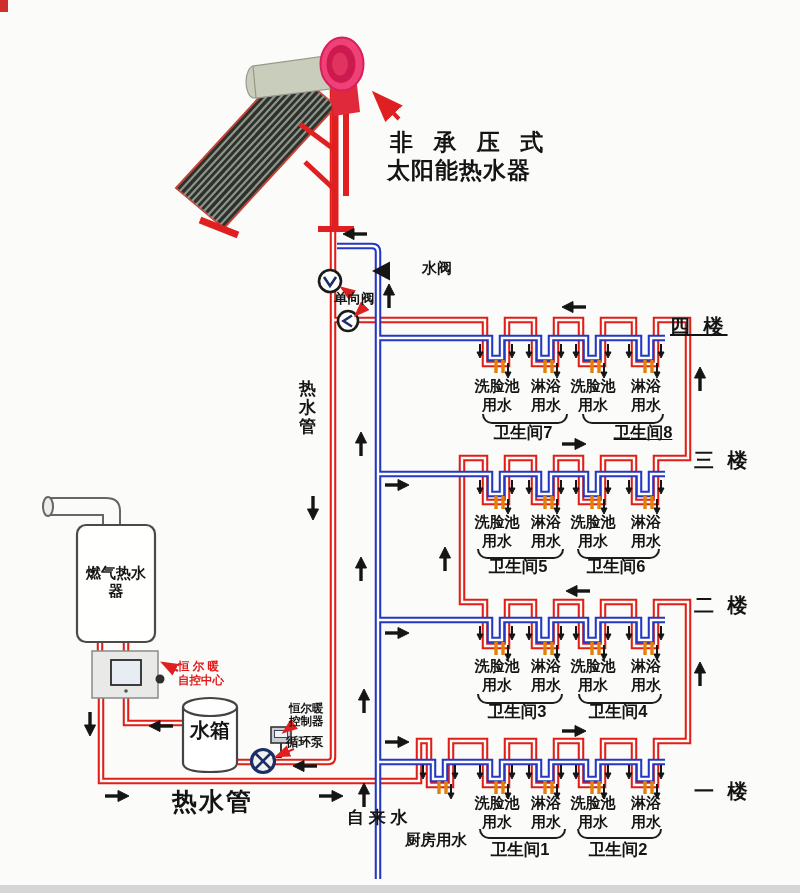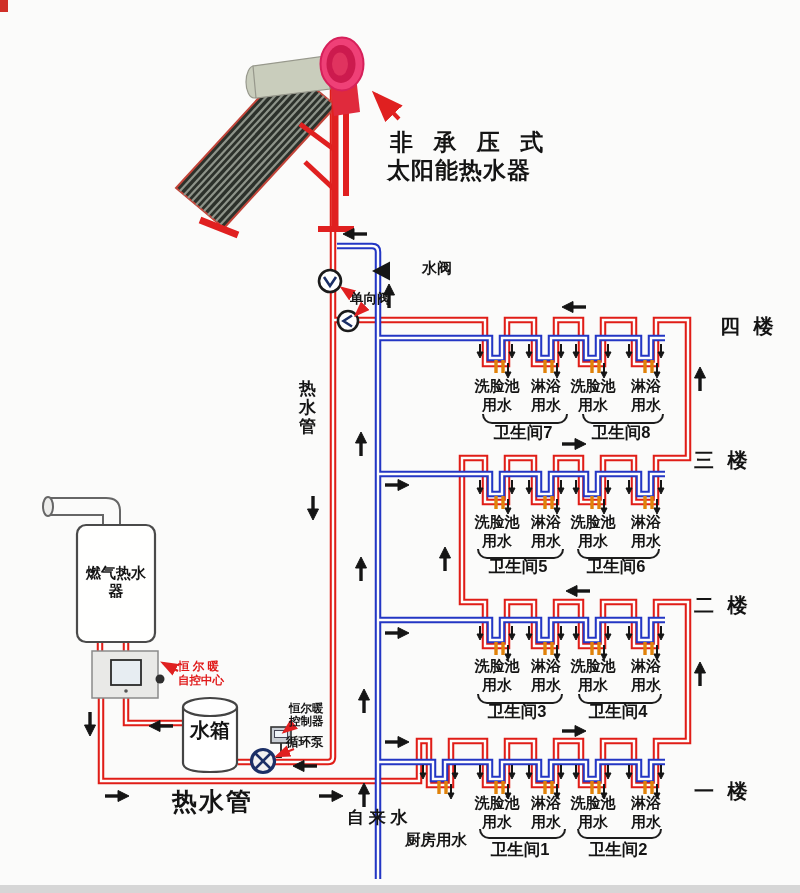--- a/index.html
+++ b/index.html
@@ -213,53 +213,53 @@
     <line x1="178" y1="671" x2="163" y2="663" stroke-width="2.2" marker-end="url(#mR)"></line>
     <line x1="293" y1="725" x2="284" y2="732" stroke-width="2" marker-end="url(#mR)"></line>
     <line x1="294" y1="749" x2="277" y2="756" stroke-width="2" marker-end="url(#mR)"></line>
   </g>
 </svg>
 
 <div class="t" style="left:387px;top:157px;font-size:23px;letter-spacing:1px;">太阳能热水器</div>
 <div class="t" style="left:390px;top:129px;font-size:23px;letter-spacing:7px;">非 承 压 式</div>
 
 <div class="t" style="left:394px;top:259px;font-size:15px;margin-left:28px;">水阀</div>
-<div class="t" style="left:350px;top:291px;font-size:13.5px;">单向阀</div>
+<div class="t" style="left:334px;top:291px;font-size:13.5px;">单向阀</div>
 <div class="t" style="left:299px;top:379px;font-size:17px;line-height:19px;">热
 水
 管</div>
 
 <div class="t ctr" style="left:79px;top:564px;width:74px;font-size:15px;">燃气热水器</div>
 <div class="t red" style="left:178px;top:659px;font-size:11.5px;line-height:14px;">恒 尔 暖
 自控中心</div>
 <div class="t" style="left:289px;top:702px;font-size:11.5px;line-height:13px;">恒尔暖
 控制器</div>
 <div class="t" style="left:286px;top:735px;font-size:12.5px;">循环泵</div>
 <div class="t ctr" style="left:186px;top:718px;width:48px;font-size:20px;">水箱</div>
 
 <div class="t" style="left:172px;top:786px;font-size:25px;letter-spacing:2px;">热水管</div>
 <div class="t" style="left:347px;top:808px;font-size:17px;">自 来 水</div>
 
-<div class="t floor" style="left:720px;top:314px;">四 楼</div>
+<div class="t floor" style="left:670px;top:314px;text-decoration:underline;">四 楼</div>
 <div class="t floor" style="left:694px;top:448px;">三 楼</div>
 <div class="t floor" style="left:694px;top:593px;">二 楼</div>
 <div class="t floor" style="left:694px;top:742px;margin-top:37px;">一 楼</div>
 
 <div class="t ctr fix" style="left:467px;top:376px;">洗脸池
 用水</div>
 <div class="t ctr fix" style="left:516px;top:376px;">淋浴
 用水</div>
 <div class="t ctr fix" style="left:563px;top:376px;">洗脸池
 用水</div>
 <div class="t ctr fix" style="left:616px;top:376px;">淋浴
 用水</div>
 <div class="brace" style="left:482px;top:414px;width:82px;"></div>
 <div class="brace" style="left:582px;top:414px;width:78px;"></div>
 <div class="t ctr room" style="left:481px;top:423px;">卫生间7</div>
-<div class="t ctr room" style="left:579px;top:423px;">卫生间8</div>
+<div class="t ctr room" style="left:601px;top:423px;text-decoration:underline;">卫生间8</div>
 
 <div class="t ctr fix" style="left:467px;top:512px;">洗脸池
 用水</div>
 <div class="t ctr fix" style="left:516px;top:512px;">淋浴
 用水</div>
 <div class="t ctr fix" style="left:563px;top:512px;">洗脸池
 用水</div>
 <div class="t ctr fix" style="left:616px;top:512px;">淋浴
 用水</div>
 <div class="brace" style="left:477px;top:549px;width:83px;"></div>

